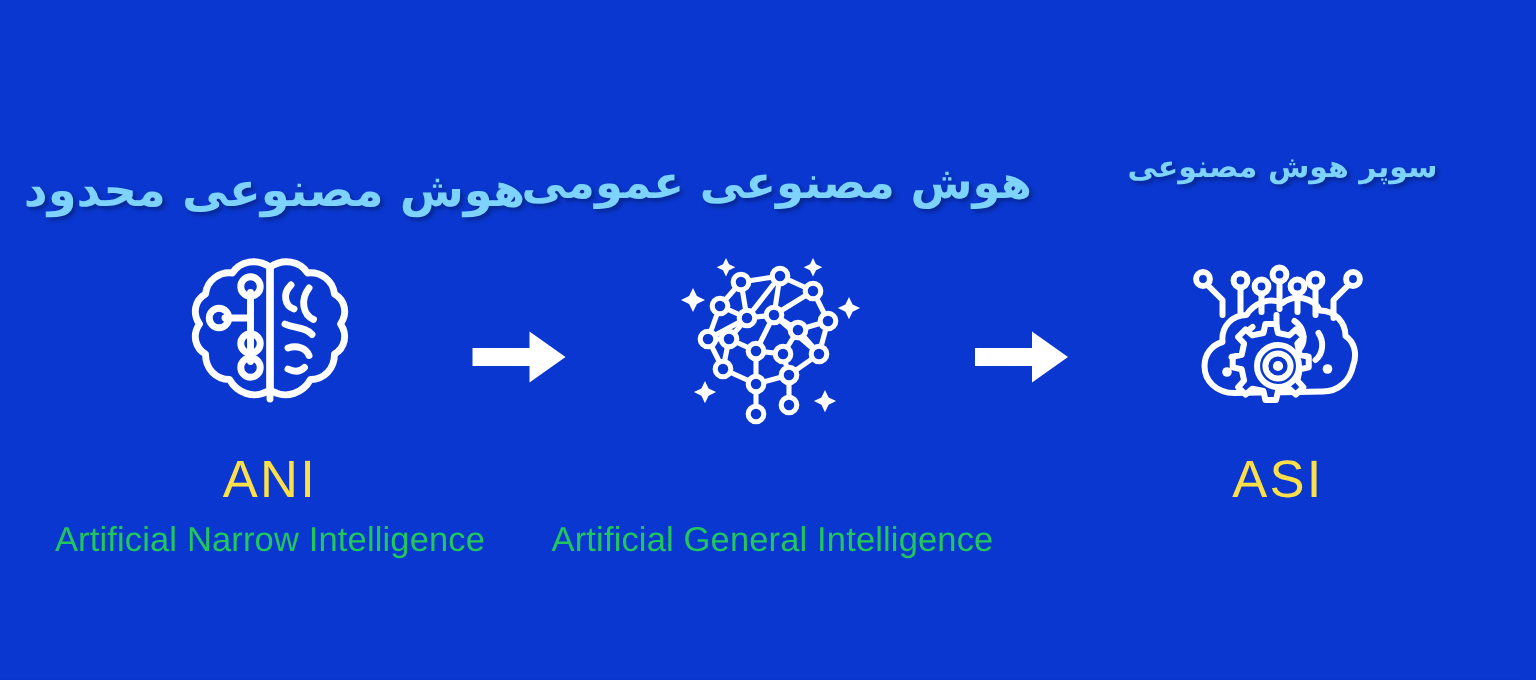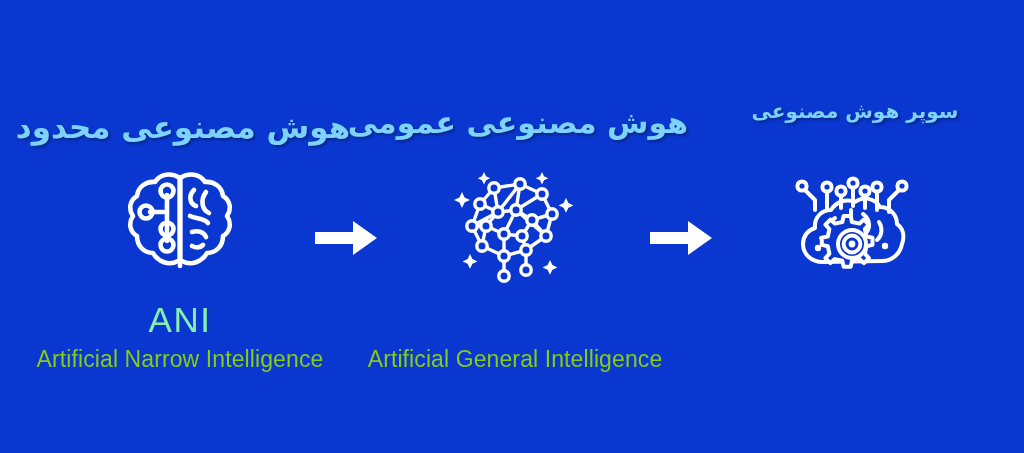--- a/index.html
+++ b/index.html
@@ -62,33 +62,33 @@
     justify-content: center;
   }
   .icon-wrap svg { display: block; }
 
   
   .abbr {
     position: absolute;
     left: 0;
     width: 100%;
     top: 302px;
-    color: #86efac;
+    color: #fde047;
     font-family: "Liberation Sans", "DejaVu Sans", sans-serif;
     font-weight: 400;
     font-size: 35px;
     letter-spacing: 1.5px;
     line-height: 1;
   }
   .full {
     position: absolute;
     left: 0;
     width: 100%;
     top: 348px;
-    color: #84cc16;
+    color: #22c55e;
     font-family: "Liberation Sans", "DejaVu Sans", sans-serif;
     font-weight: 400;
     font-size: 23px;
     letter-spacing: 0.1px;
     line-height: 1;
     white-space: nowrap;
   }
   #full-asi { font-size: 22.5px; }
 
   
@@ -297,16 +297,17 @@
                  l7.5 1.6 4.4 -4.0 5.0 5.0 -4.0 4.4 1.6 7.5 6.0 1.3 0 7.1 -6.0 1.3
                  -1.6 7.5 4.0 4.4 -5.0 5.0 -4.4 -4.0 -7.5 1.6 -1.3 6.0 -7.1 0 -1.3 -6.0
                  -7.5 -1.6 -4.4 4.0 -5.0 -5.0 4.0 -4.4 -1.6 -7.5 -6.0 -1.3 0 -7.1 6.0 -1.3
                  1.6 -7.5 -4.0 -4.4 5.0 -5.0 4.4 4.0 7.5 -1.6 1.3 -6.0 7.1 0 Z" fill="#0a37cf"></path>
         <circle cx="59" cy="78" r="14" fill="#0a37cf"></circle>
         <circle cx="59" cy="78" r="8.4" fill="#0a37cf"></circle>
         <circle cx="59" cy="78" r="3.4" fill="#ffffff" stroke="none"></circle>
       </svg>
     </div>
 
+    <div class="abbr" id="abbr-asi">ASI</div>
 
   </div>
 
 </div>
 
 </body></html>

